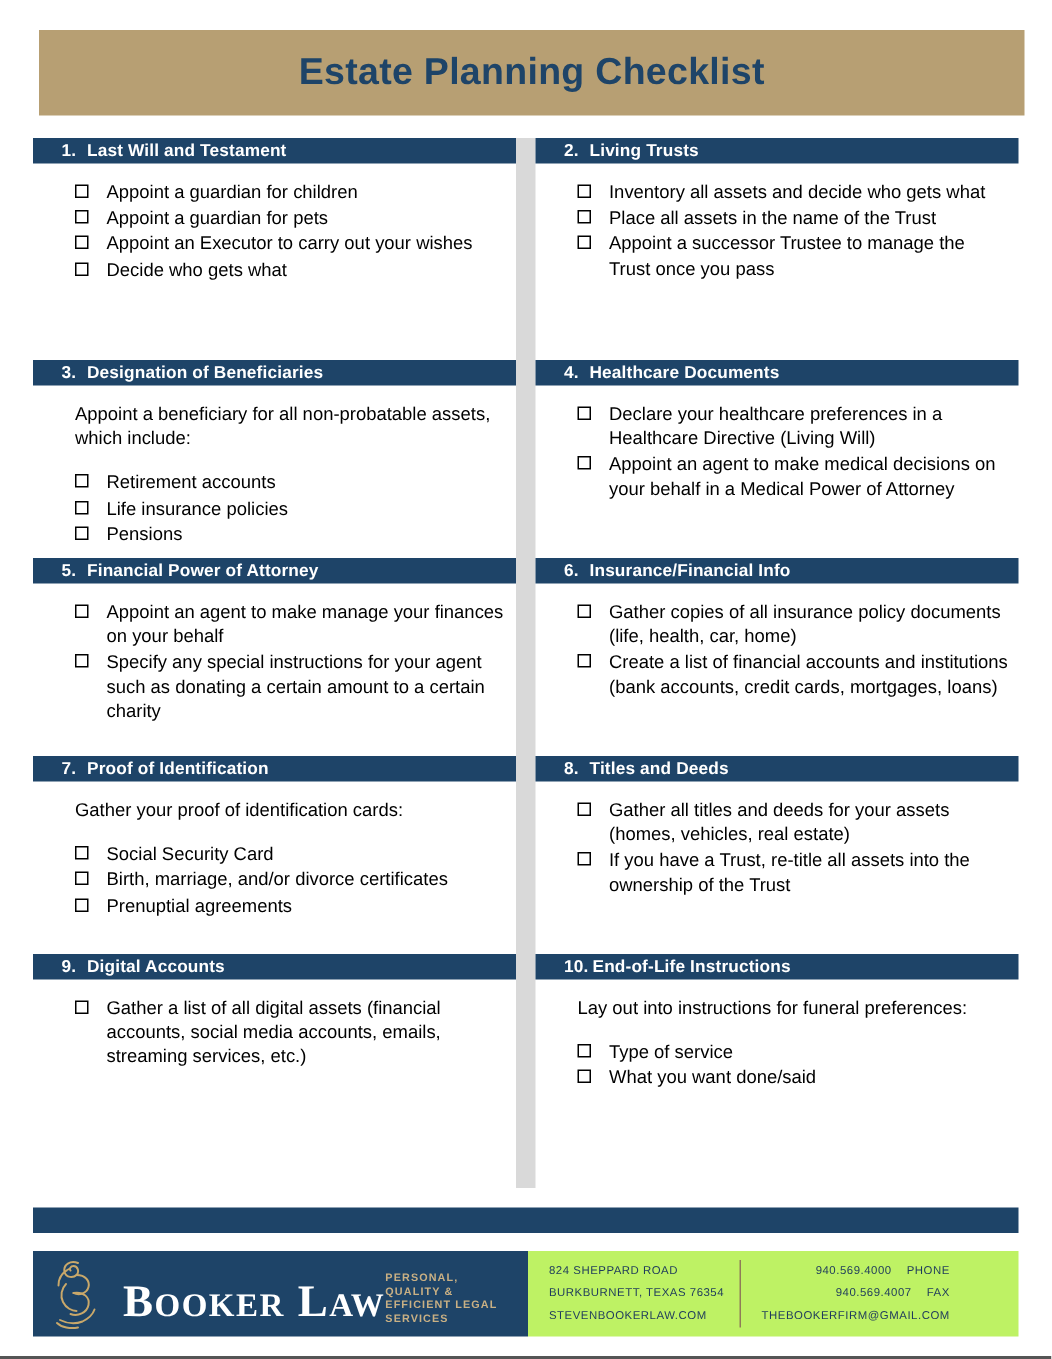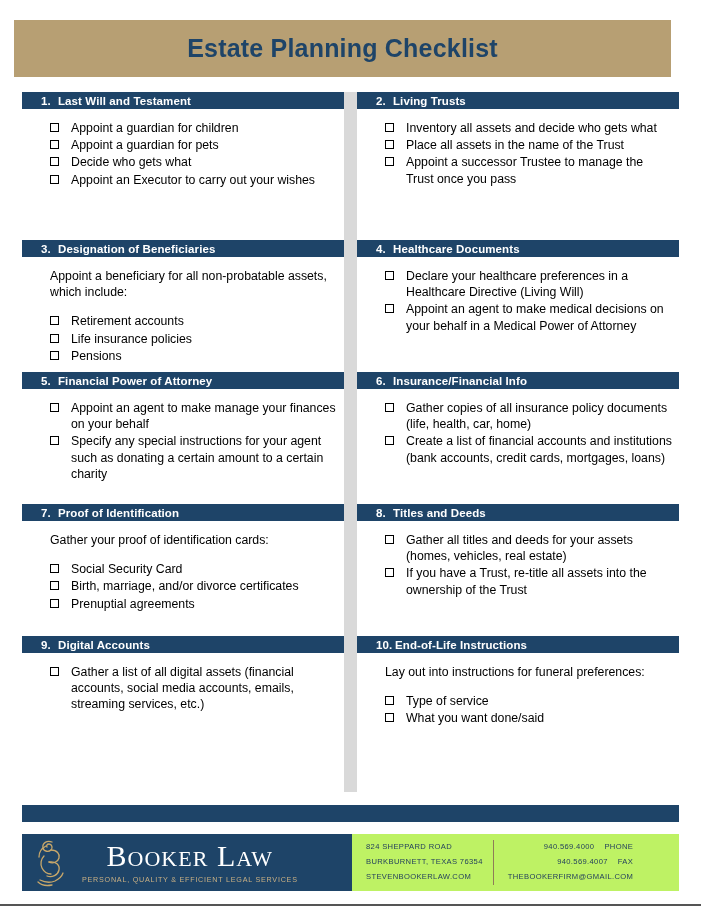--- a/index.html
+++ b/index.html
@@ -17,21 +17,21 @@
     height: 906px;
     background: #ffffff;
     box-sizing: border-box;
     border-bottom: 2px solid #555555;
     overflow: hidden;
   }
 
   
   .title-banner {
     position: absolute;
-    left: 14px;
+    left: 26px;
     top: 20px;
     width: 657px;
     height: 57px;
     background: #b79f73;
     display: flex;
     align-items: center;
     justify-content: center;
   }
   .title-text {
     font-size: 25px;
@@ -140,23 +140,23 @@
     box-sizing: border-box;
   }
   .logo-mark {
     width: 44px;
     height: 50px;
     flex: 0 0 44px;
   }
   .brand-block {
     margin-left: 6px;
     display: flex;
-    flex-direction: column;
-    align-items: center;
+    align-items: flex-end;
     padding-right: 8px;
+    font-weight: bold;
   }
   .brand-name {
     color: #ffffff;
     font-family: "Liberation Serif", serif;
     font-size: 30px;
     line-height: 1;
     letter-spacing: 1px;
   }
   .brand-name .cap { font-size: 30px; }
   .brand-name .sm { font-size: 22px; }
@@ -200,22 +200,22 @@
     <div class="col" id="col-left">
         <div class="section" style="height: 148px;">
           <div class="sec-bar">
             <span class="sec-num">1.</span>
             <span class="sec-title">Last Will and Testament</span>
           </div>
           <div class="sec-body">
             <ul class="checks">
               <li class="gap-after"><span class="box"></span><span>Appoint a guardian for children</span></li>
               <li class=""><span class="box"></span><span>Appoint a guardian for pets</span></li>
+              <li class=""><span class="box"></span><span>Appoint an Executor to carry out your wishes</span></li>
               <li class=""><span class="box"></span><span>Decide who gets what</span></li>
-              <li class=""><span class="box"></span><span>Appoint an Executor to carry out your wishes</span></li>
             </ul>
           </div>
         </div>
         <div class="section" style="height: 132px;">
           <div class="sec-bar">
             <span class="sec-num">3.</span>
             <span class="sec-title">Designation of Beneficiaries</span>
           </div>
           <div class="sec-body">
             <p class="intro">Appoint a beneficiary for all non-probatable assets, which include:</p>

